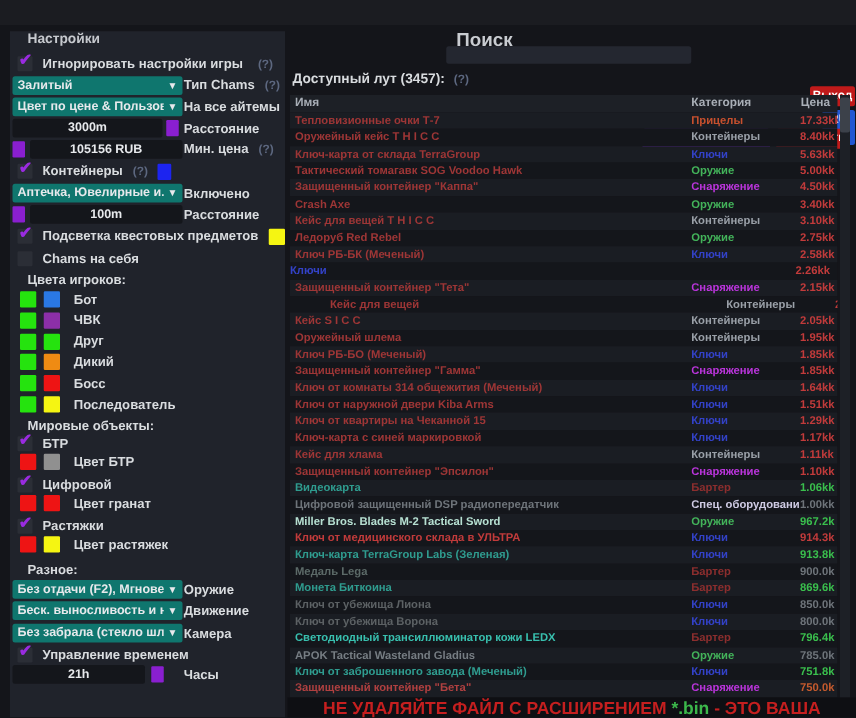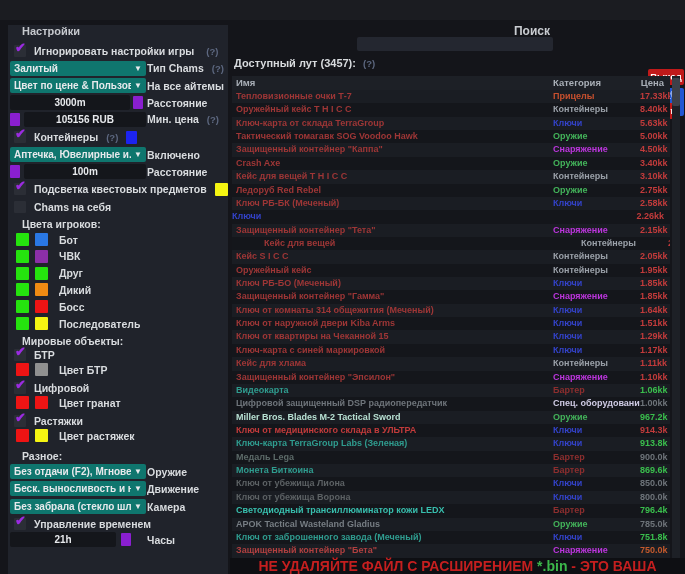--- a/index.html
+++ b/index.html
@@ -25,21 +25,21 @@
   .arr { color:#e7e9ec; font-size:8px; font-style:normal; margin-left:3px; }
   .inp { background:#14161b; border-radius:2px; height:15px; line-height:15px; text-align:center;
          color:#e7e9ec; font-size:10px; }
   .sw { display:inline-block; border-radius:1px; }
   .s13 { width:13px; height:13px; }
   .swthin { width:10px; height:13px; }
   .prow { display:flex; align-items:center; gap:6px; left:8px; height:13px; }
   .prow .lbl { margin-left:5px; }
 
   
-  #search-label { left:354px; top:24px; width:196px; text-align:right; color:#c9ccd1; font-size:12px; }
+  #search-label { left:365px; top:24px; width:196px; text-align:left; color:#c9ccd1; font-size:15px; }
   #search-input { left:357px; top:37px; width:196px; height:14px; background:#242730; border:none;
                   border-radius:2px; color:#e7e9ec; font-size:10px; padding:0 4px; outline:none; }
   .btn { color:#ffffff; text-align:center; border-radius:2px; font-size:9.5px;margin-top:48px; }
   #exit-btn   { left:648px; top:21px; width:36px; height:16px; line-height:16px; background:#c01a1a; }
   #lang-btn   { left:658px; top:40px; width:26px; height:28px; line-height:15px; background:#2257d3; font-size:10px; }
   #loot-title { left:234px; top:57px; color:#d8dbde; font-size:11px; }
   #kappa-btn   { left:514px; top:55px; width:102px; height:16px; line-height:16px; background:#7c2bdb; }
   #discard-btn { left:621px; top:55px; width:57px;  height:16px; line-height:16px; background:#c01a1a; }
 
   
@@ -313,21 +313,21 @@
         <span class="cname" style="color: rgb(158, 54, 54); margin-left: 28px;">Кейс для вещей</span>
         <span class="ccat" style="color: rgb(154, 160, 168);">Контейнеры</span>
         <span class="cprice" style="color: rgb(194, 59, 59);">2.08kk</span>
       </div>
       <div class="trow">
         <span class="cname" style="color: rgb(158, 54, 54);">Кейс S I C C</span>
         <span class="ccat" style="color: rgb(154, 160, 168);">Контейнеры</span>
         <span class="cprice" style="color: rgb(194, 59, 59);">2.05kk</span>
       </div>
       <div class="trow">
-        <span class="cname" style="color: rgb(158, 54, 54);">Оружейный кейс</span>
+        <span class="cname" style="color: rgb(158, 54, 54);">Оружейный шлема</span>
         <span class="ccat" style="color: rgb(154, 160, 168);">Контейнеры</span>
         <span class="cprice" style="color: rgb(194, 59, 59);">1.95kk</span>
       </div>
       <div class="trow">
         <span class="cname" style="color: rgb(158, 54, 54);">Ключ РБ-БО (Меченый)</span>
         <span class="ccat" style="color: rgb(51, 66, 200);">Ключи</span>
         <span class="cprice" style="color: rgb(194, 59, 59);">1.85kk</span>
       </div>
       <div class="trow">
         <span class="cname" style="color: rgb(158, 54, 54);">Защищенный контейнер "Гамма"</span>

